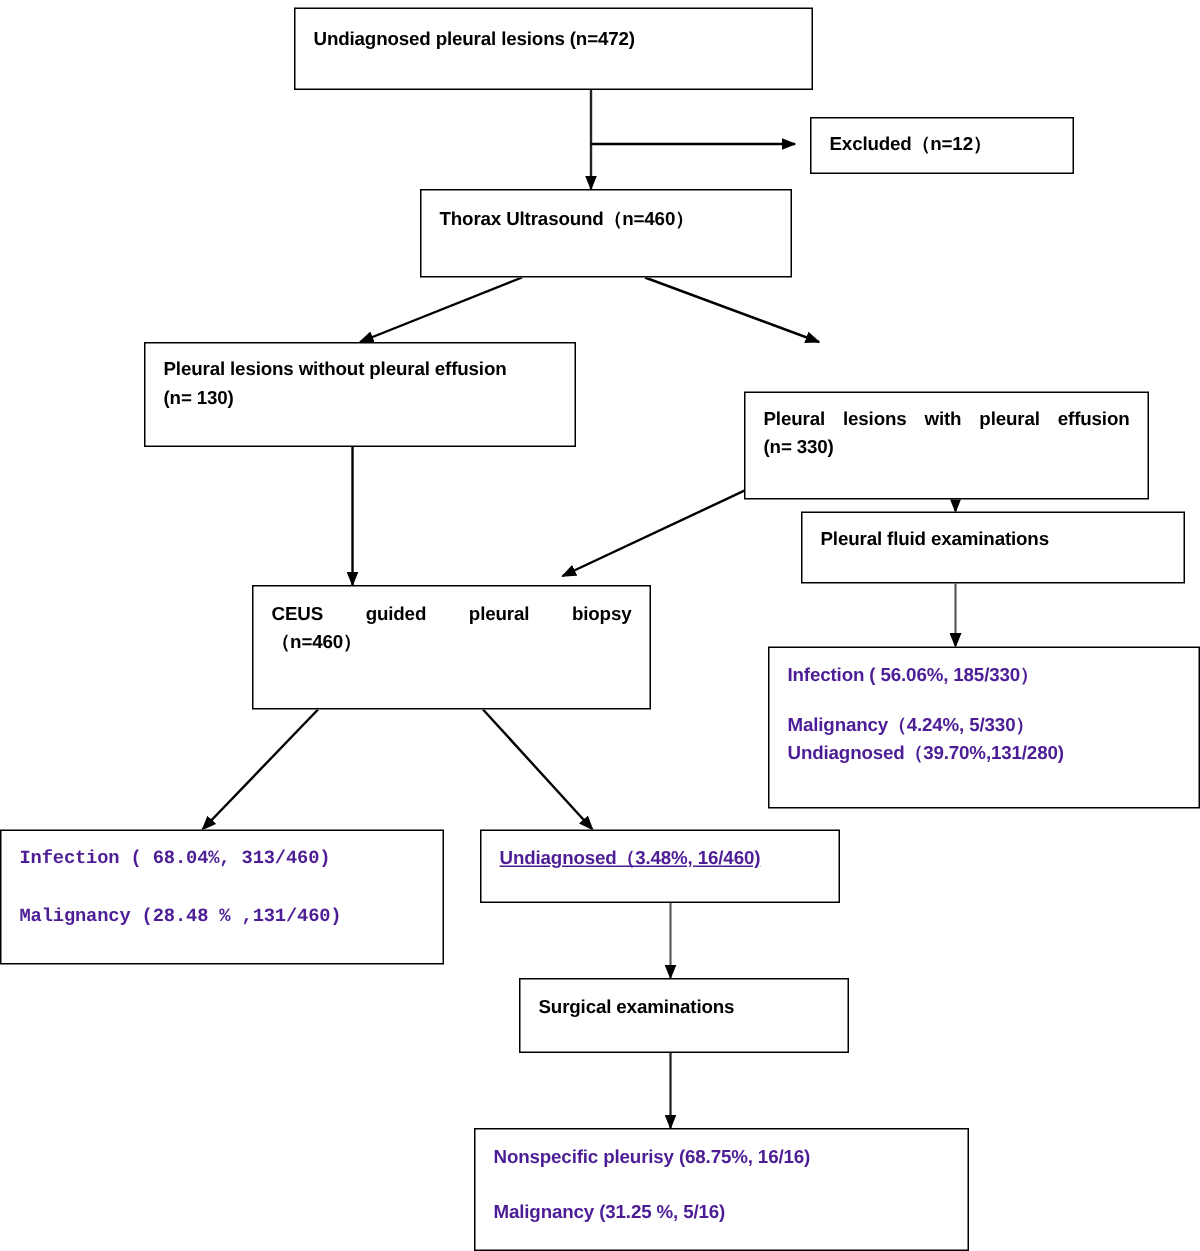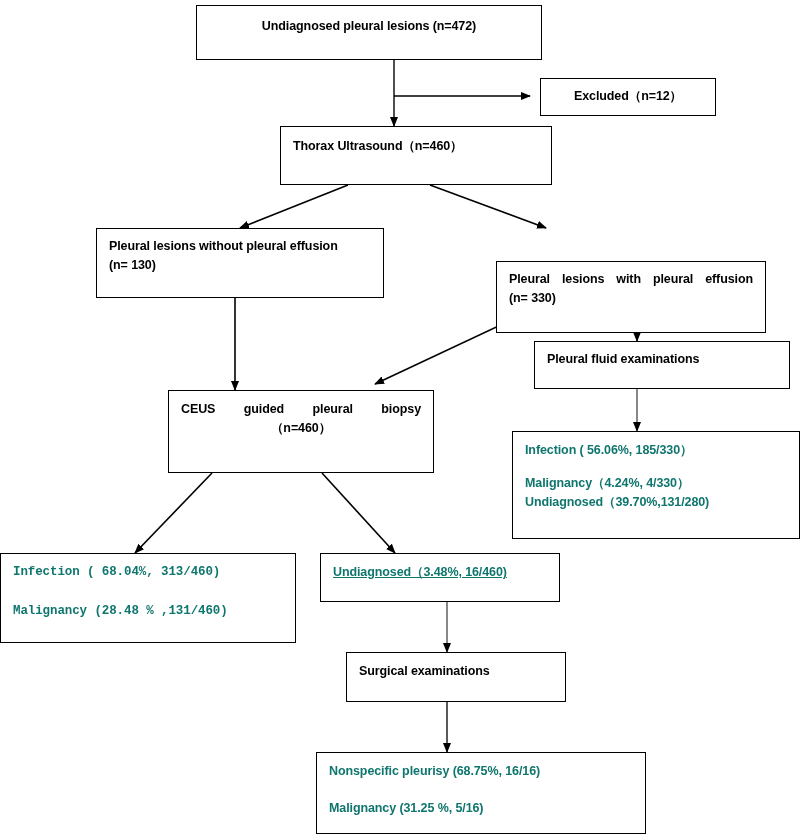--- a/index.html
+++ b/index.html
@@ -23,36 +23,35 @@
     color: #000000;
     font-size: 12.5px;
     font-weight: bold;
     line-height: 1.5;
     letter-spacing: -0.1px;
   }
   .node .inner {
     padding: 8px 12px;
   }
   .node.red {
-    color: #0f766e;
+    color: #4c1d95;
   }
   .node.red .inner {
     padding: 9px 12px;
   }
   .line {
     display: block;
     white-space: nowrap;
   }
   .line.justify {
     text-align: justify;
     text-align-last: justify;
     white-space: normal;
   }
   .line.center {
-    text-align: center;
   }
   .gap {
     height: 14px;
   }
   svg.arrows {
     position: absolute;
     left: 0;
     top: 0;
     width: 800px;
     height: 834px;
@@ -101,21 +100,21 @@
       <span class="line center">Undiagnosed pleural lesions (n=472)</span>
     </div>
   </div>
 
   <div class="node" style="left:540px; top:78px; width:176px; height:38px;">
     <div class="inner" style="padding-top:8px;">
       <span class="line center">Excluded（n=12）</span>
     </div>
   </div>
 
-  <div class="node" style="left:280px; top:126px; width:272px; height:59px;">
+  <div class="node" style="left:280px; top:126px; width:248px; height:59px;">
     <div class="inner" style="padding-top:10px;">
       <span class="line">Thorax Ultrasound（n=460）</span>
     </div>
   </div>
 
   <div class="node" style="left:96px; top:228px; width:288px; height:70px;">
     <div class="inner" style="padding-top:8px;">
       <span class="line">Pleural lesions without pleural effusion</span>
       <span class="line">(n= 130)</span>
     </div>
@@ -138,21 +137,21 @@
     <div class="inner" style="padding-top:9px;">
       <span class="line justify">CEUS guided pleural biopsy</span>
       <span class="line center">（n=460）</span>
     </div>
   </div>
 
   <div class="node red" style="left:512px; top:431px; width:288px; height:108px;">
     <div class="inner" style="padding-top:9px;">
       <span class="line">Infection ( 56.06%, 185/330）</span>
       <div class="gap"></div>
-      <span class="line">Malignancy（4.24%, 4/330）</span>
+      <span class="line">Malignancy（4.24%, 5/330）</span>
       <span class="line">Undiagnosed（39.70%,131/280)</span>
     </div>
   </div>
 
   <div class="node red" style="left:0px; top:553px; width:296px; height:90px;">
     <div class="inner" style="padding-top:9px;font-family:Liberation Mono, monospace;">
       <span class="line">Infection ( 68.04%, 313/460)</span>
       <div class="gap" style="height:20px;"></div>
       <span class="line">Malignancy (28.48 % ,131/460)</span>
     </div>

